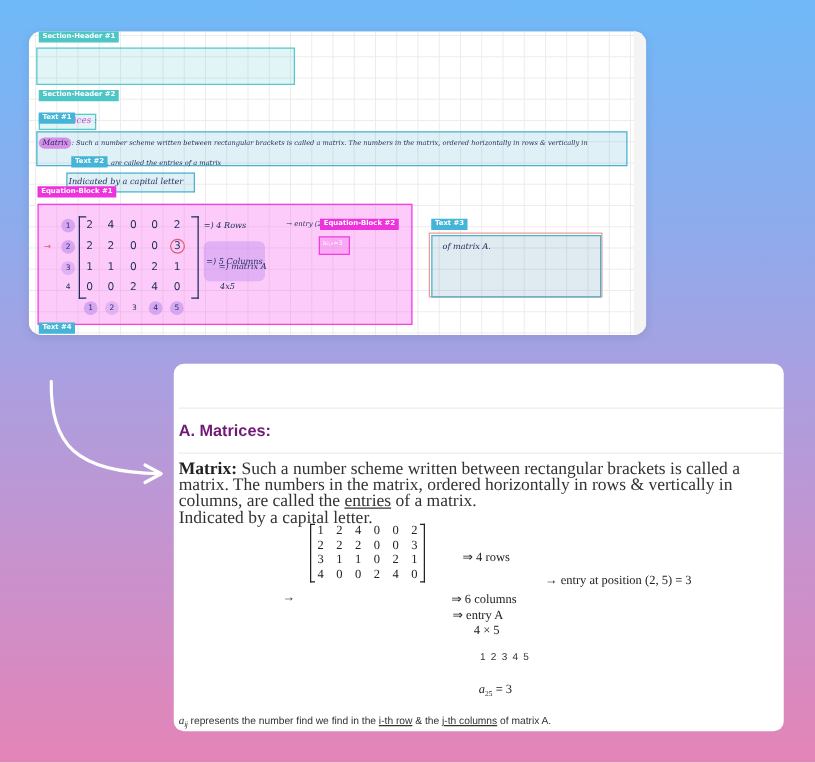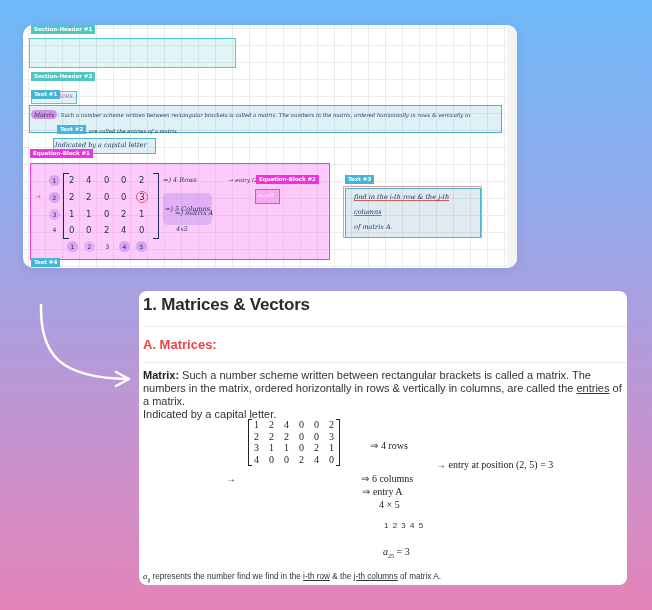--- a/index.html
+++ b/index.html
@@ -60,22 +60,22 @@
   .swoosh { position:absolute; left:30px; top:300px; }
 
   
   .doc {
     position:absolute; left:139px; top:291px; width:488px; height:294px;
     background:#fff; border-radius:8px; overflow:hidden;
     color:#262626;
   }
   .doc h1 { position:absolute; left:4px; top:4px; font-size:17px; font-weight:bold; letter-spacing:-0.2px; color:#2a2a2a; }
   .doc .rule { position:absolute; left:4px; right:0; height:1px; background:#ececec; }
-  .doc h2 { position:absolute; left:4px; top:46px; font-size:13px; font-weight:bold; color:#ef4444; }
-  .doc .para { position:absolute; left:4px; top:78px; width:482px; font-size:11px; line-height:13px; color:#333; }
+  .doc h2 { position:absolute; left:4px; top:46px; font-size:13px; font-weight:bold; color:#701a75; }
+  .doc .para { position:absolute; left:4px; top:78px; width:482px; font-size:14px; line-height:13px; color:#333;font-family:Liberation Serif, serif; }
   .doc .para b { color:#222; }
   .doc .para u, .doc .final u { text-decoration: underline; }
   .math { position:absolute; font-family:"Liberation Serif", serif; font-size:10px; color:#222; white-space:nowrap; }
   .mtx { position:absolute; left:110px; top:128px; font-family:"Liberation Serif", serif; font-size:10px; color:#222; }
   .mtx table { border-collapse:collapse; }
   .mtx td { width:15px; height:11.5px; text-align:center; padding:0; line-height:11px; }
   .mtx .lb, .mtx .rb { position:absolute; top:0; width:4px; height:47px; border:1px solid #222; }
   .mtx .lb { left:-1px; border-right:none; }
   .mtx .rb { right:-1px; border-left:none; }
   .nums { position:absolute; left:245px; top:288px; font-size:8px; letter-spacing:1px; color:#333; font-family:"Liberation Sans", sans-serif; }
@@ -155,34 +155,32 @@
 
   <div class="hand note-txt" style="left:206px;top:152px;font-size:5.5px;">→ entry (2,5) = 3</div>
   <div class="tag pink" style="left:233px;top:150px;">Equation-Block #2</div>
   <div class="box pink" style="left:232px;top:164px;width:25px;height:15px;"></div>
   <div class="hm" style="left:235px;top:167px;font-size:5px;color:#fff;">a₂,₅=3</div>
 
   <div class="tag blue" style="left:322px;top:150px;">Text #3</div>
   <div class="box red" style="left:320px;top:161px;width:139px;height:52px;"></div>
   <div class="box blue" style="left:322px;top:163px;width:136px;height:50px;background:rgba(75,140,180,0.18)"></div>
   <div class="hand t3">
-    <div class="ul-red">find in the i-th row &amp; the j-th columns</div>
     <div>of matrix A.</div>
   </div>
 
   <div class="tag blue" style="left:8px;top:233px;">Text #4</div>
 </div>
 
 <svg class="swoosh" width="110" height="95" viewBox="0 0 110 95">
   <path d="M11 5 C 10 55, 30 78, 98 79" stroke="#fff" stroke-width="2.5" fill="none" stroke-linecap="round"></path>
   <path d="M86 72 L99 79 L86 86" stroke="#fff" stroke-width="2.5" fill="none" stroke-linecap="round" stroke-linejoin="round"></path>
 </svg>
 
 <div class="doc">
-  <h1>1. Matrices &amp; Vectors</h1>
   <div class="rule" style="top:35px;"></div>
   <h2>A. Matrices:</h2>
   <div class="rule" style="top:71px;"></div>
 
   <div class="para">
     <b>Matrix:</b><span> Such a number scheme written between rectangular brackets is called a matrix. The numbers in the matrix, ordered horizontally in rows &amp; vertically in columns, are called the </span><u>entries</u><span> of a matrix.</span><br>
     <span>Indicated by a capital letter.</span>
   </div>
 
   <div class="math" style="left:87px;top:182px;">→</div>

